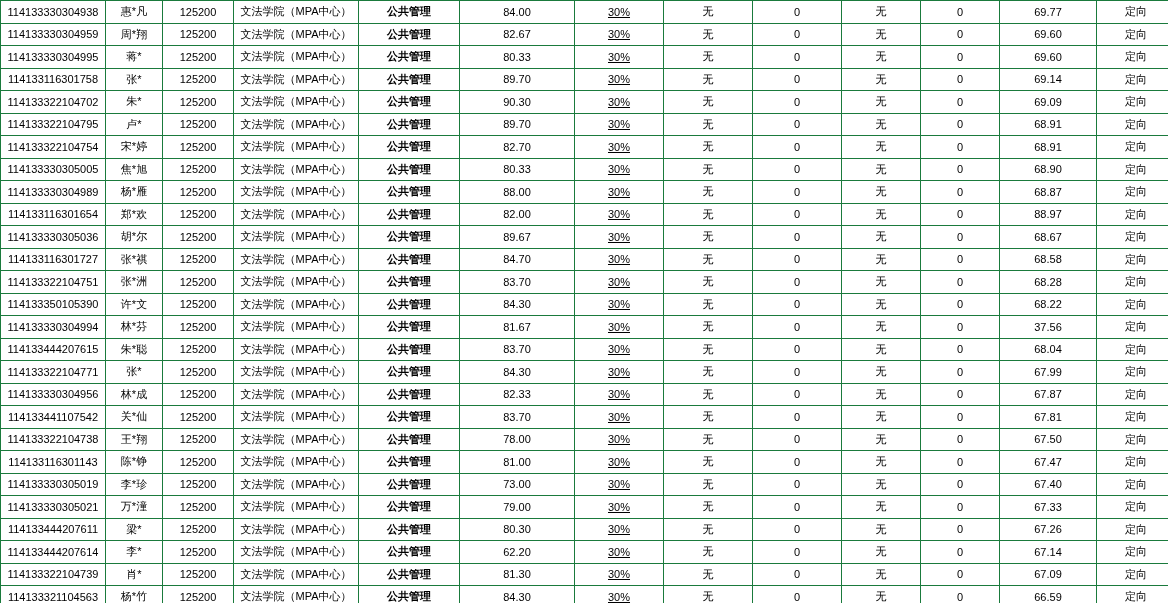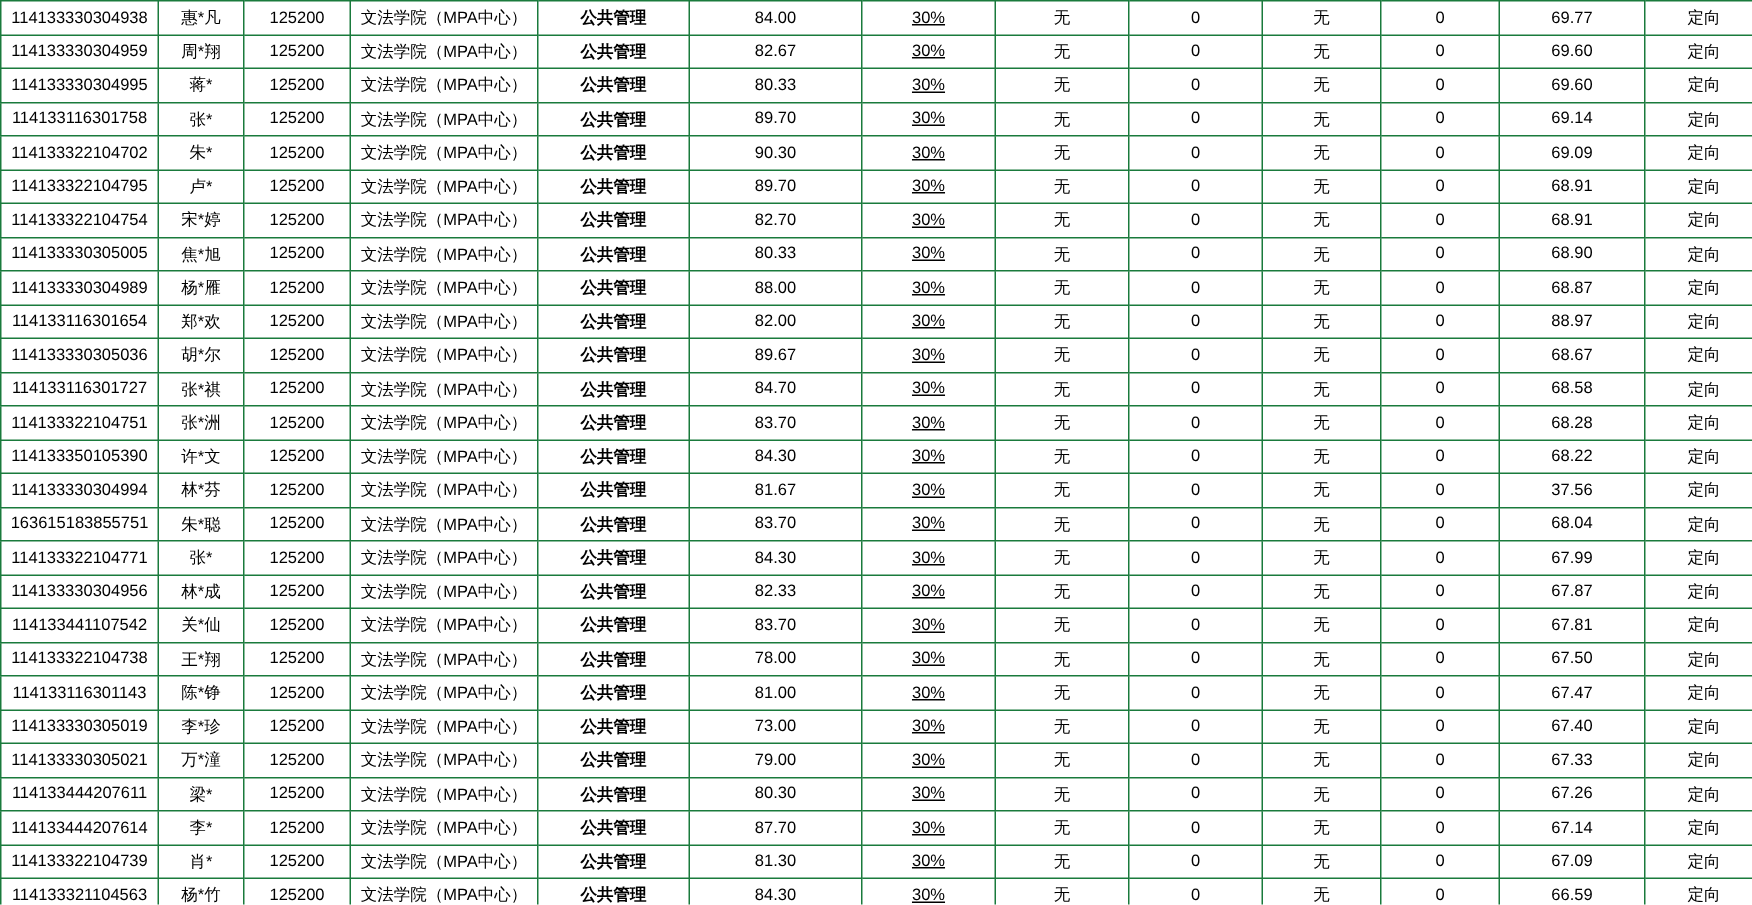--- a/index.html
+++ b/index.html
@@ -267,21 +267,21 @@
         <td class="c-score1">81.67</td>
         <td class="c-pct">30%</td>
         <td class="c-none1">无</td>
         <td class="c-zero1">0</td>
         <td class="c-none2">无</td>
         <td class="c-zero2">0</td>
         <td class="c-total">37.56</td>
         <td class="c-dir">定向</td>
       </tr>
       <tr>
-        <td class="c-id">163615183855751</td>
+        <td class="c-id">114133444207615</td>
         <td class="c-name">朱*聪</td>
         <td class="c-code">125200</td>
         <td class="c-college">文法学院（MPA中心）</td>
         <td class="c-major">公共管理</td>
         <td class="c-score1">83.70</td>
         <td class="c-pct">30%</td>
         <td class="c-none1">无</td>
         <td class="c-zero1">0</td>
         <td class="c-none2">无</td>
         <td class="c-zero2">0</td>
@@ -407,21 +407,21 @@
         <td class="c-zero2">0</td>
         <td class="c-total">67.26</td>
         <td class="c-dir">定向</td>
       </tr>
       <tr>
         <td class="c-id">114133444207614</td>
         <td class="c-name">李*</td>
         <td class="c-code">125200</td>
         <td class="c-college">文法学院（MPA中心）</td>
         <td class="c-major">公共管理</td>
-        <td class="c-score1">87.70</td>
+        <td class="c-score1">62.20</td>
         <td class="c-pct">30%</td>
         <td class="c-none1">无</td>
         <td class="c-zero1">0</td>
         <td class="c-none2">无</td>
         <td class="c-zero2">0</td>
         <td class="c-total">67.14</td>
         <td class="c-dir">定向</td>
       </tr>
       <tr>
         <td class="c-id">114133322104739</td>

